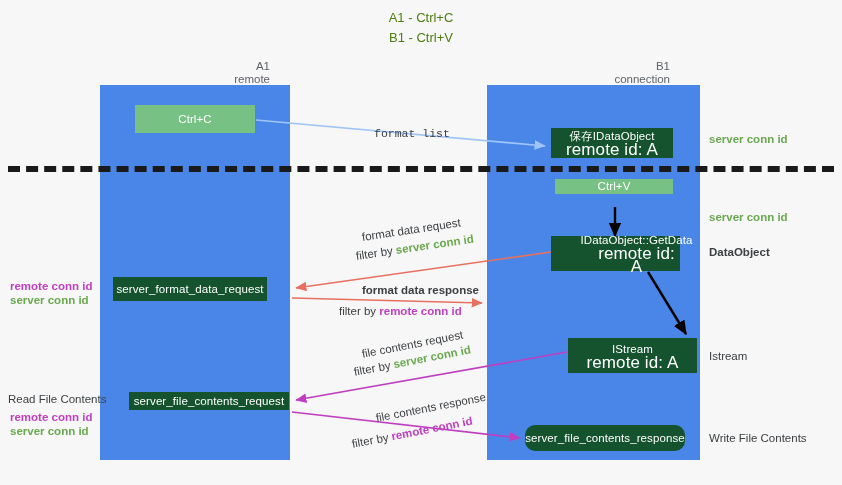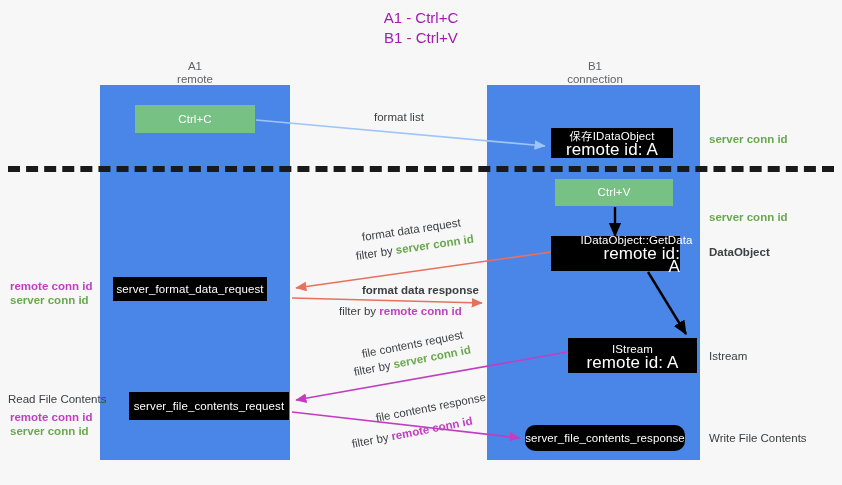--- a/index.html
+++ b/index.html
@@ -28,29 +28,29 @@
     height: 485px;
     pointer-events: none;
   }
 
   
   .title {
     position: absolute;
     left: 0; top: 8px;
     width: 842px;
     text-align: center;
-    font-size: 15px;
+    font-size: 13px;
     line-height: 20px;
-    color: #a21caf;
+    color: #4d7c0f;
   }
 
   
   .col-head {
     position: absolute;
-    text-align: center;
+    text-align: right;
     font-size: 11.5px;
     line-height: 13px;
     color: #5f6368;
   }
 
   
   .lane {
     position: absolute;
     background: #4a86e8;
   }
@@ -62,21 +62,21 @@
     display: flex;
     flex-direction: column;
     align-items: center;
     justify-content: center;
     text-align: center;
     color: #ffffff;
     font-size: 11.5px;
     line-height: 13px;
     letter-spacing: .1px;
   }
-  .node.orange { background: #000000; text-align: right; }
+  .node.orange { background: #14532d; }
   .node.green  { background: #76c183; }
   .node .l2 { font-size: 17px; }
 
   
   .edge-label {
     position: absolute;
     font-size: 11.5px;
     line-height: 15px;
     color: #3c4043;
     white-space: nowrap;
@@ -166,48 +166,48 @@
 
   <div class="node green" style="left:135px; top:105px; width:120px; height:28px;justify-content:center;">
     <div>Ctrl+C</div>
   </div>
 
   <div class="node orange" style="left:551px; top:128px; width:122px; height:30px;">
     <div>保存IDataObject</div>
     <div class="l2">remote id: A</div>
   </div>
 
-  <div class="node green" style="left:555px; top:179px; width:118px; height:27px;">
+  <div class="node green" style="left:555px; top:179px; width:118px; height:15px;">
     <div>Ctrl+V</div>
   </div>
 
   <div class="node orange" style="left:551px; top:236px; width:129px; height:35px;padding-left:42px;">
     <div>IDataObject::GetData</div>
     <div class="l2">remote id: A</div>
   </div>
 
   <div class="node orange" style="left:568px; top:338px; width:129px; height:35px;">
     <div>IStream</div>
     <div class="l2">remote id: A</div>
   </div>
 
   <div class="node orange" style="left:113px; top:277px; width:154px; height:24px;">
     <div>server_format_data_request</div>
   </div>
 
 
-  <div class="node orange" style="left:129px; top:392px; width:160px; height:28px;">
+  <div class="node orange" style="left:129px; top:392px; width:160px; height:18px;">
     <div>server_file_contents_request</div>
   </div>
 
   <div class="node orange" style="left:525px; top:425px; width:160px; height:26px;border-radius:10px;">
     <div>server_file_contents_response</div>
   </div>
 
-  <div class="edge-label" style="left:374px; top:110px;">
+  <div class="edge-label" style="left:374px; top:126px;font-family:Liberation Mono, monospace;">
     <span>format list</span>
   </div>
 
   <div class="edge-label rot-a" style="left:362px; top:230px;">
     <span>format data request</span>
   </div>
   <div class="edge-label rot-a" style="left:356px; top:249px;">
     <span>filter by </span><span class="g">server conn id</span>
   </div>
 

